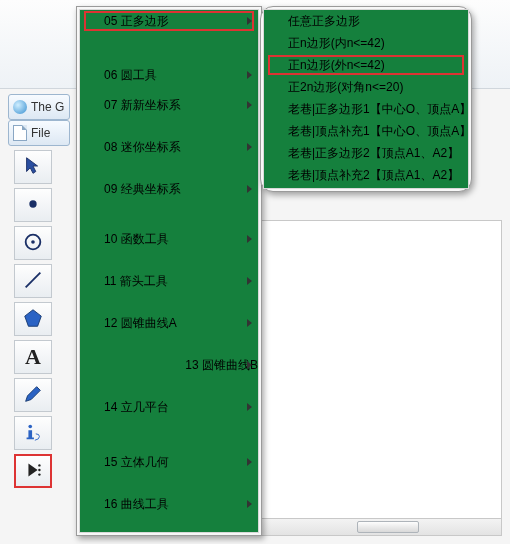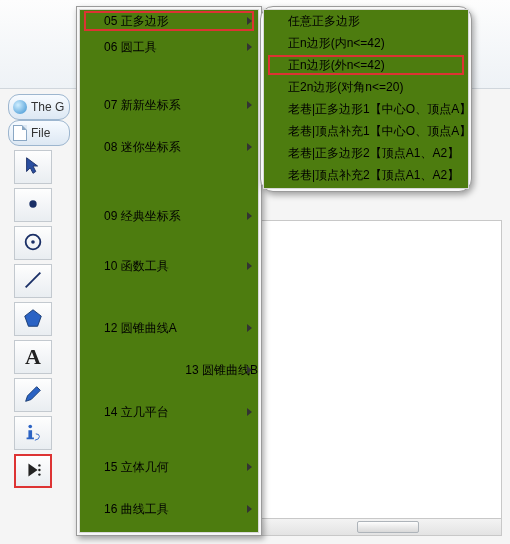--- a/index.html
+++ b/index.html
@@ -27,21 +27,21 @@
     border-bottom: 1px solid #d0d6dc;
   }
   
   .titlebar {
     position: absolute;
     left: 8px;
     right: 440px;
     height: 26px;
     background: linear-gradient(#f7fbff, #dde8f3);
     border: 1px solid #9db6cf;
-    border-radius: 11px;
+    border-radius: 3px;
     display: flex;
     align-items: center;
     padding-left: 4px;
     box-sizing: border-box;
     color: #333;
   }
   .titlebar.t1 { top: 94px; }
   .titlebar.t2 { top: 120px; }
   .globe {
     width: 14px; height:14px; margin-right:4px;
@@ -78,21 +78,21 @@
   .menu {
     position:absolute;
     background:#f7f7f7;
     border:1px solid #9a9a9a;
     box-shadow:2px 3px 6px rgba(0,0,0,0.35);
   }
   .menu1 { left:76px; top:6px; width:184px; height:534px; }
   .menu2 { left:260px; top:6px; width:210px;border-radius:13px; }
   .menu-inner {
     position:absolute; left:2px; right:2px; top:2px; bottom:2px;
-    border:1px solid #d8d8d8; background:#4d7c0f;
+    border:1px solid #d8d8d8; background:#15803d;
     overflow:hidden;
   }
   .mi {
     height:22px;
     display:flex;align-items:center;
     padding-left:24px;
     position:relative;
     color:#000;
     white-space:nowrap;
   }
@@ -193,40 +193,44 @@
           </svg></span>
       </div>
     </div>
 
   <div class="menu menu1" style="height: 528px;">
     <div class="menu-inner" id="menu1">
         <div class="mi redbox" style="top: 0px;">
           <span>05 正多边形</span>
           <span class="arrow"></span>
         </div>
-        <div class="mi" style="top: 4px; text-align: center;">
+        <div class="mi" style="top: 32px; text-align: center;">
           <span>06 圆工具</span>
           <span class="arrow"></span>
         </div>
         <div class="mi" style="top: 40px;">
           <span>07 新新坐标系</span>
           <span class="arrow"></span>
         </div>
         <div class="mi" style="top: 60px;">
           <span>08 迷你坐标系</span>
           <span class="arrow"></span>
         </div>
-        <div class="mi" style="top: 80px; margin-top: 27px;">
+        <div class="mi" style="top: 80px;">
           <span>09 经典坐标系</span>
           <span class="arrow"></span>
         </div>
         <div class="mi" style="top: 100px; margin-top: 8px;">
           <span>10 函数工具</span>
           <span class="arrow"></span>
         </div>
+        <div class="mi" style="top: 120px;">
+          <span>11 箭头工具</span>
+          <span class="arrow"></span>
+        </div>
         <div class="mi" style="top: 140px;">
           <span>12 圆锥曲线A</span>
           <span class="arrow"></span>
         </div>
         <div class="mi" style="top: 160px; justify-content: flex-end;">
           <span>13 圆锥曲线B</span>
           <span class="arrow"></span>
         </div>
         <div class="mi" style="top: 180px;">
           <span>14 立几平台</span>

